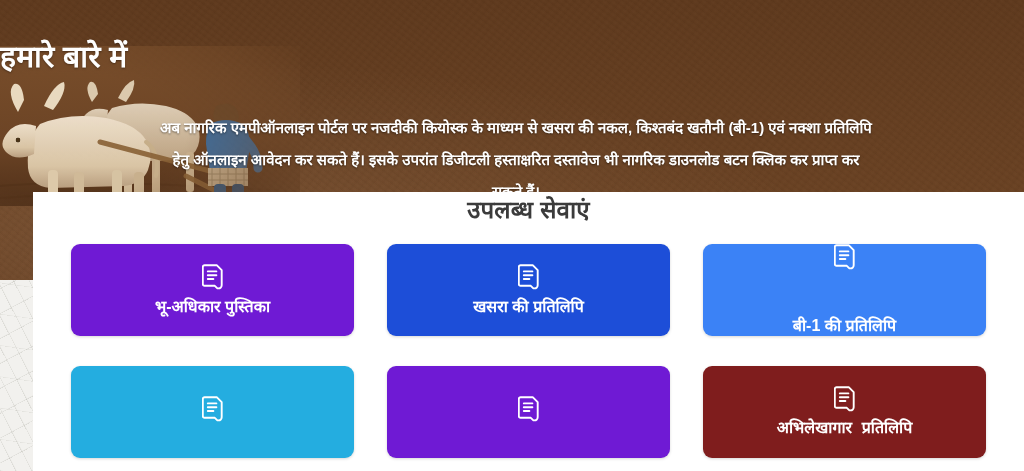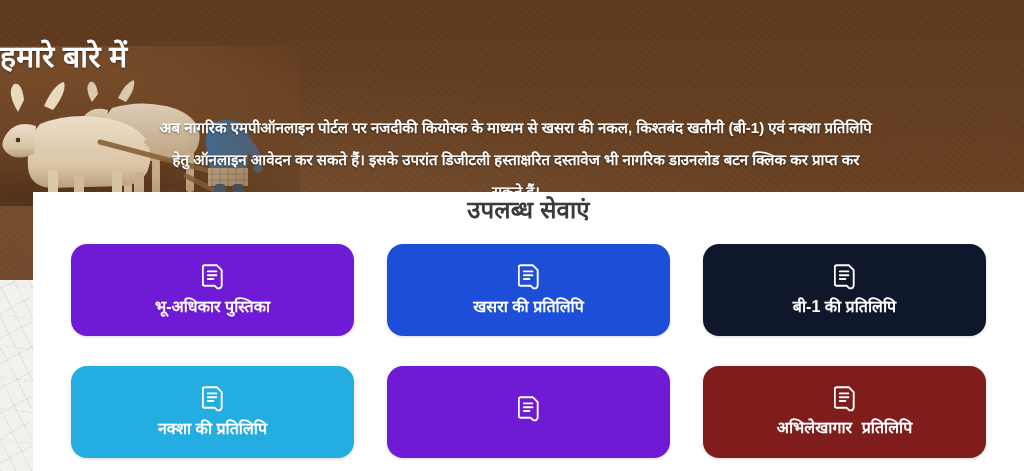--- a/index.html
+++ b/index.html
@@ -119,21 +119,21 @@
     width: 991px;
     display: grid;
     grid-template-columns: repeat(3, 283px);
     grid-auto-rows: 92px;
     column-gap: 33px;
     row-gap: 30px;
     justify-content: center;
   }
 
   .service-card {
-    border-radius: 16px;
+    border-radius: 9px;
     display: flex;
     flex-direction: column;
     align-items: center;
     justify-content: center;
     cursor: pointer;
     box-shadow: 0 1px 3px rgba(0,0,0,0.16);
     user-select: none;
   }
   .card-icon {
     display: block;
@@ -255,38 +255,37 @@
       <div class="service-card" style="background: #1d4ed8;">
         <span class="card-icon">
           <svg width="22" height="26" viewBox="0 0 22 26" xmlns="http://www.w3.org/2000/svg">
             <path d="M2.6 1.2 h12.1 l5.0 5.0 v15.0 a3.2 3.2 0 0 1 -3.2 3.2 h-1.1 l-2.6 -2.6 h-10.2 a1.8 1.8 0 0 1 -1.8 -1.8 v-17 a1.8 1.8 0 0 1 1.8 -1.8 z" fill="none" stroke="#ffffff" stroke-width="1.9" stroke-linejoin="round"></path>
             <path d="M5.8 7.4 h8.6 M5.8 11.2 h8.6 M5.8 15.0 h5.6" stroke="#ffffff" stroke-width="1.9" stroke-linecap="round"></path>
           </svg>
         </span>
         <span class="card-label">खसरा की प्रतिलिपि</span>
       </div>
 
-      <div class="service-card" style="background: #0f172a;">
+      <div class="service-card" style="background: #3b82f6; justify-content: space-between;">
         <span class="card-icon">
           <svg width="22" height="26" viewBox="0 0 22 26" xmlns="http://www.w3.org/2000/svg">
             <path d="M2.6 1.2 h12.1 l5.0 5.0 v15.0 a3.2 3.2 0 0 1 -3.2 3.2 h-1.1 l-2.6 -2.6 h-10.2 a1.8 1.8 0 0 1 -1.8 -1.8 v-17 a1.8 1.8 0 0 1 1.8 -1.8 z" fill="none" stroke="#ffffff" stroke-width="1.9" stroke-linejoin="round"></path>
             <path d="M5.8 7.4 h8.6 M5.8 11.2 h8.6 M5.8 15.0 h5.6" stroke="#ffffff" stroke-width="1.9" stroke-linecap="round"></path>
           </svg>
         </span>
         <span class="card-label">बी-1 की प्रतिलिपि</span>
       </div>
 
       <div class="service-card" style="background: rgb(36, 173, 224);">
         <span class="card-icon">
           <svg width="22" height="26" viewBox="0 0 22 26" xmlns="http://www.w3.org/2000/svg">
             <path d="M2.6 1.2 h12.1 l5.0 5.0 v15.0 a3.2 3.2 0 0 1 -3.2 3.2 h-1.1 l-2.6 -2.6 h-10.2 a1.8 1.8 0 0 1 -1.8 -1.8 v-17 a1.8 1.8 0 0 1 1.8 -1.8 z" fill="none" stroke="#ffffff" stroke-width="1.9" stroke-linejoin="round"></path>
             <path d="M5.8 7.4 h8.6 M5.8 11.2 h8.6 M5.8 15.0 h5.6" stroke="#ffffff" stroke-width="1.9" stroke-linecap="round"></path>
           </svg>
         </span>
-        <span class="card-label">नक्शा की प्रतिलिपि</span>
       </div>
 
       <div class="service-card" style="background: rgb(111, 26, 212);">
         <span class="card-icon">
           <svg width="22" height="26" viewBox="0 0 22 26" xmlns="http://www.w3.org/2000/svg">
             <path d="M2.6 1.2 h12.1 l5.0 5.0 v15.0 a3.2 3.2 0 0 1 -3.2 3.2 h-1.1 l-2.6 -2.6 h-10.2 a1.8 1.8 0 0 1 -1.8 -1.8 v-17 a1.8 1.8 0 0 1 1.8 -1.8 z" fill="none" stroke="#ffffff" stroke-width="1.9" stroke-linejoin="round"></path>
             <path d="M5.8 7.4 h8.6 M5.8 11.2 h8.6 M5.8 15.0 h5.6" stroke="#ffffff" stroke-width="1.9" stroke-linecap="round"></path>
           </svg>
         </span>
       </div>

